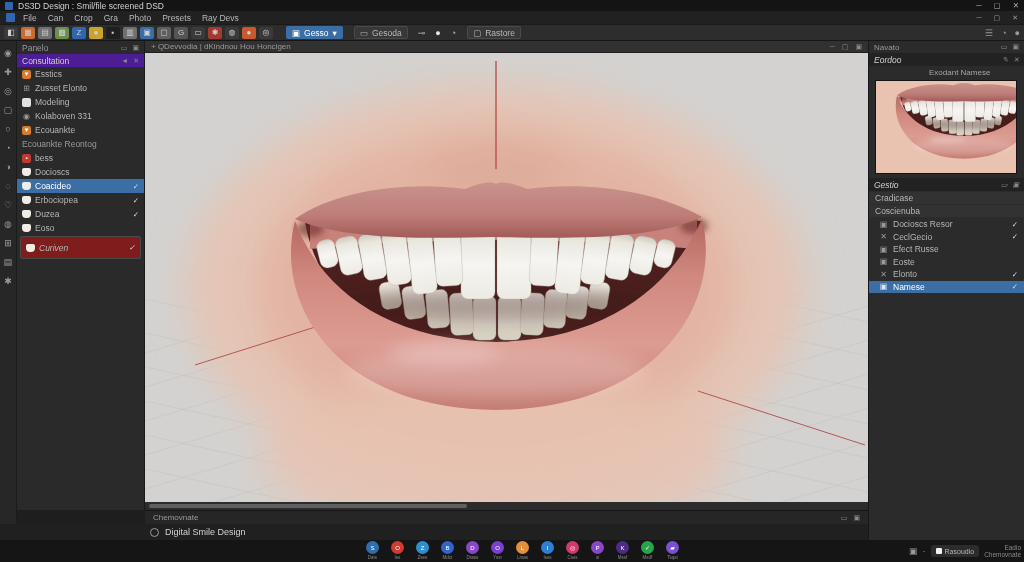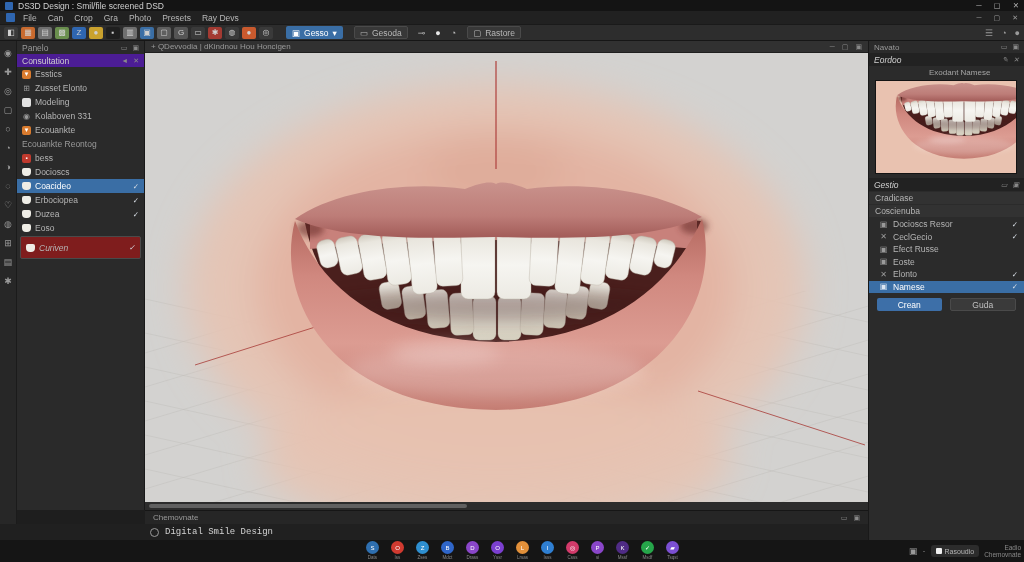--- a/index.html
+++ b/index.html
@@ -66,21 +66,21 @@
   .rp-item.selected { background:#3a6ea5; color:#fff; }
   .rp-item.selected .ig { color:#dce6f2; }
   .rp-buttons { display:flex; gap:8px; padding:5px 8px; }
   .btn { flex:1; height:13px; border-radius:2px; display:flex; align-items:center; justify-content:center; font-size:8.5px; }
   .btn.primary { background:#3d6fa8; color:#fff; }
   .btn.secondary { background:#3a3a3a; color:#c0c0c0; border:1px solid #4a4a4a; }
 
   
   .timeline { position:absolute; top:510px; left:145px; width:723px; height:14px; background:#262626; border-top:1px solid #161616; display:flex; align-items:center; padding:0 8px; font-size:8px; color:#9a9a9a; }
   .timeline .icos { margin-left:auto; display:flex; gap:6px; }
-  .statusbar { position:absolute; top:524px; left:0; width:868px; height:16px; background:#202020; display:flex; align-items:center; padding-left:150px; gap:6px;font-family:Liberation Mono, monospace; }
+  .statusbar { position:absolute; top:524px; left:0; width:868px; height:16px; background:#202020; display:flex; align-items:center; padding-left:150px; gap:6px; }
   .logo-ico { width:9px; height:9px; border:1.5px solid #9a9a9a; border-radius:50%; flex:none; }
   .status-name { font-size:9px; color:#d2d2d2; }
   .dock { position:absolute; top:540px; left:0; right:0; height:22px; background:#151515; }
   .dock-icons { position:absolute; left:365px; top:1px; display:flex; gap:10px; }
   .dock-item { width:15px; display:flex; flex-direction:column; align-items:center; gap:1px; }
   .dock-circle { width:13px; height:13px; border-radius:50%; display:flex; align-items:center; justify-content:center; font-size:6px; color:#fff; }
   .dock-label { font-size:4.5px; color:#8a8a8a; white-space:nowrap; }
   .dock-right { position:absolute; right:3px; top:0; height:22px; display:flex; align-items:center; gap:5px; }
   .dock-right .gly { font-size:9px; color:#9a9a9a; }
   .rec-pill { height:12px; background:#2c2c2c; border-radius:3px; display:flex; align-items:center; gap:3px; padding:0 5px; }
@@ -444,24 +444,20 @@
         <span class="ig">✕</span>
         <span>Elonto</span>
         <span class="chk">✓</span>
       </div>
       <div class="rp-item selected">
         <span class="ig">▣</span>
         <span>Namese</span>
         <span class="chk">✓</span>
       </div>
     </div>
-  <div class="rp-buttons">
-    <span class="btn primary">Crean</span>
-    <span class="btn secondary">Guda</span>
-  </div>
 </div>
 
 <div class="timeline">
   <span>Chemovnate</span>
   <span class="icos">
       <span>▭</span>
       <span>▣</span>
     </span>
 </div>
 

